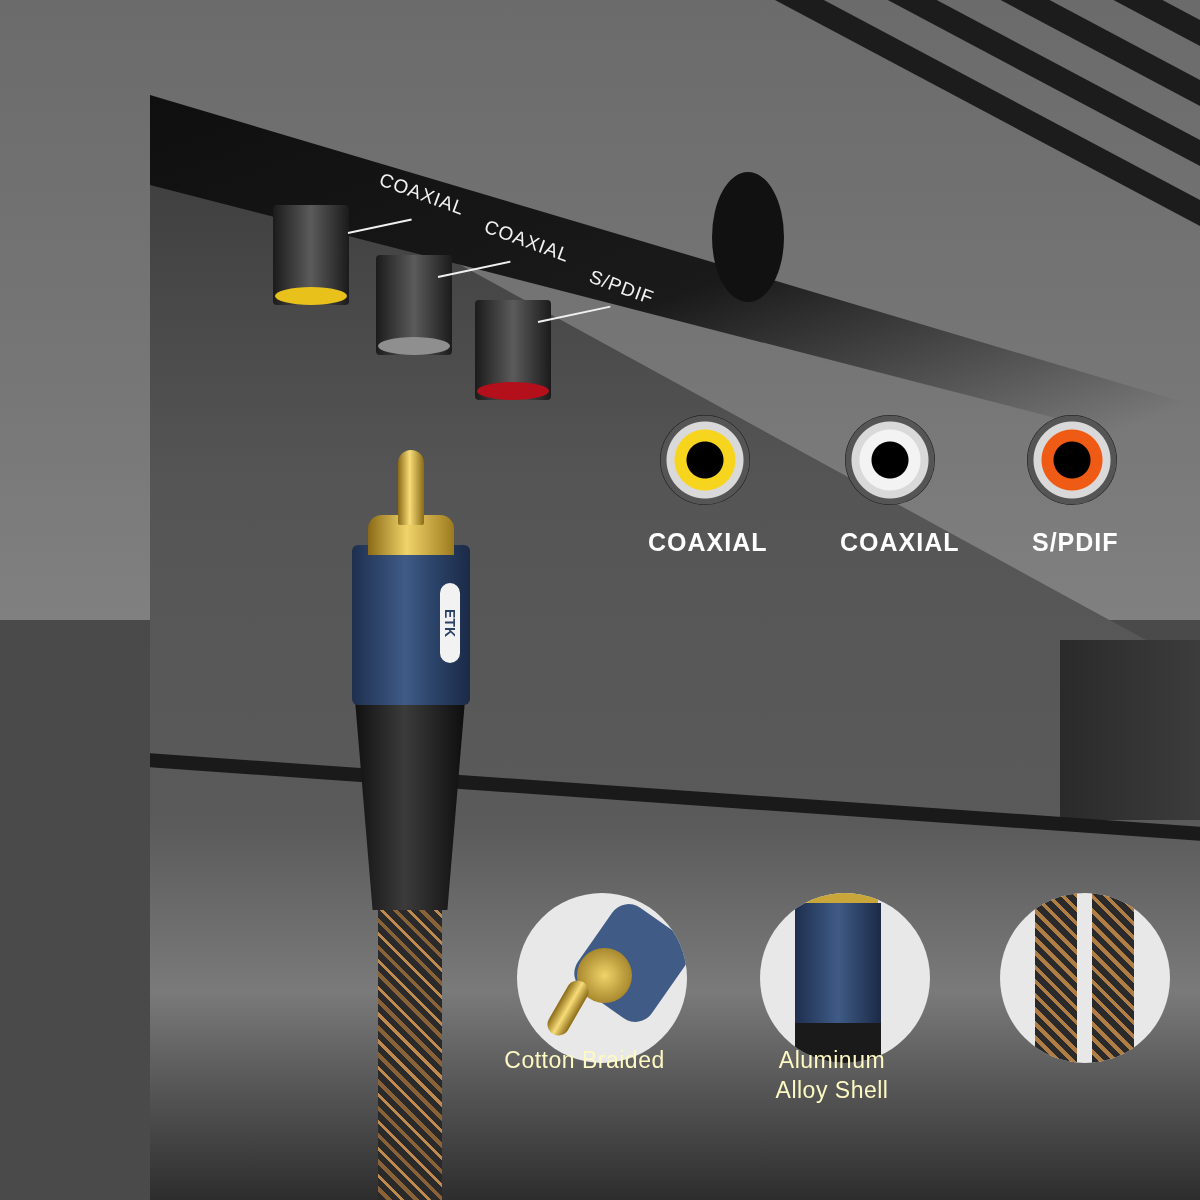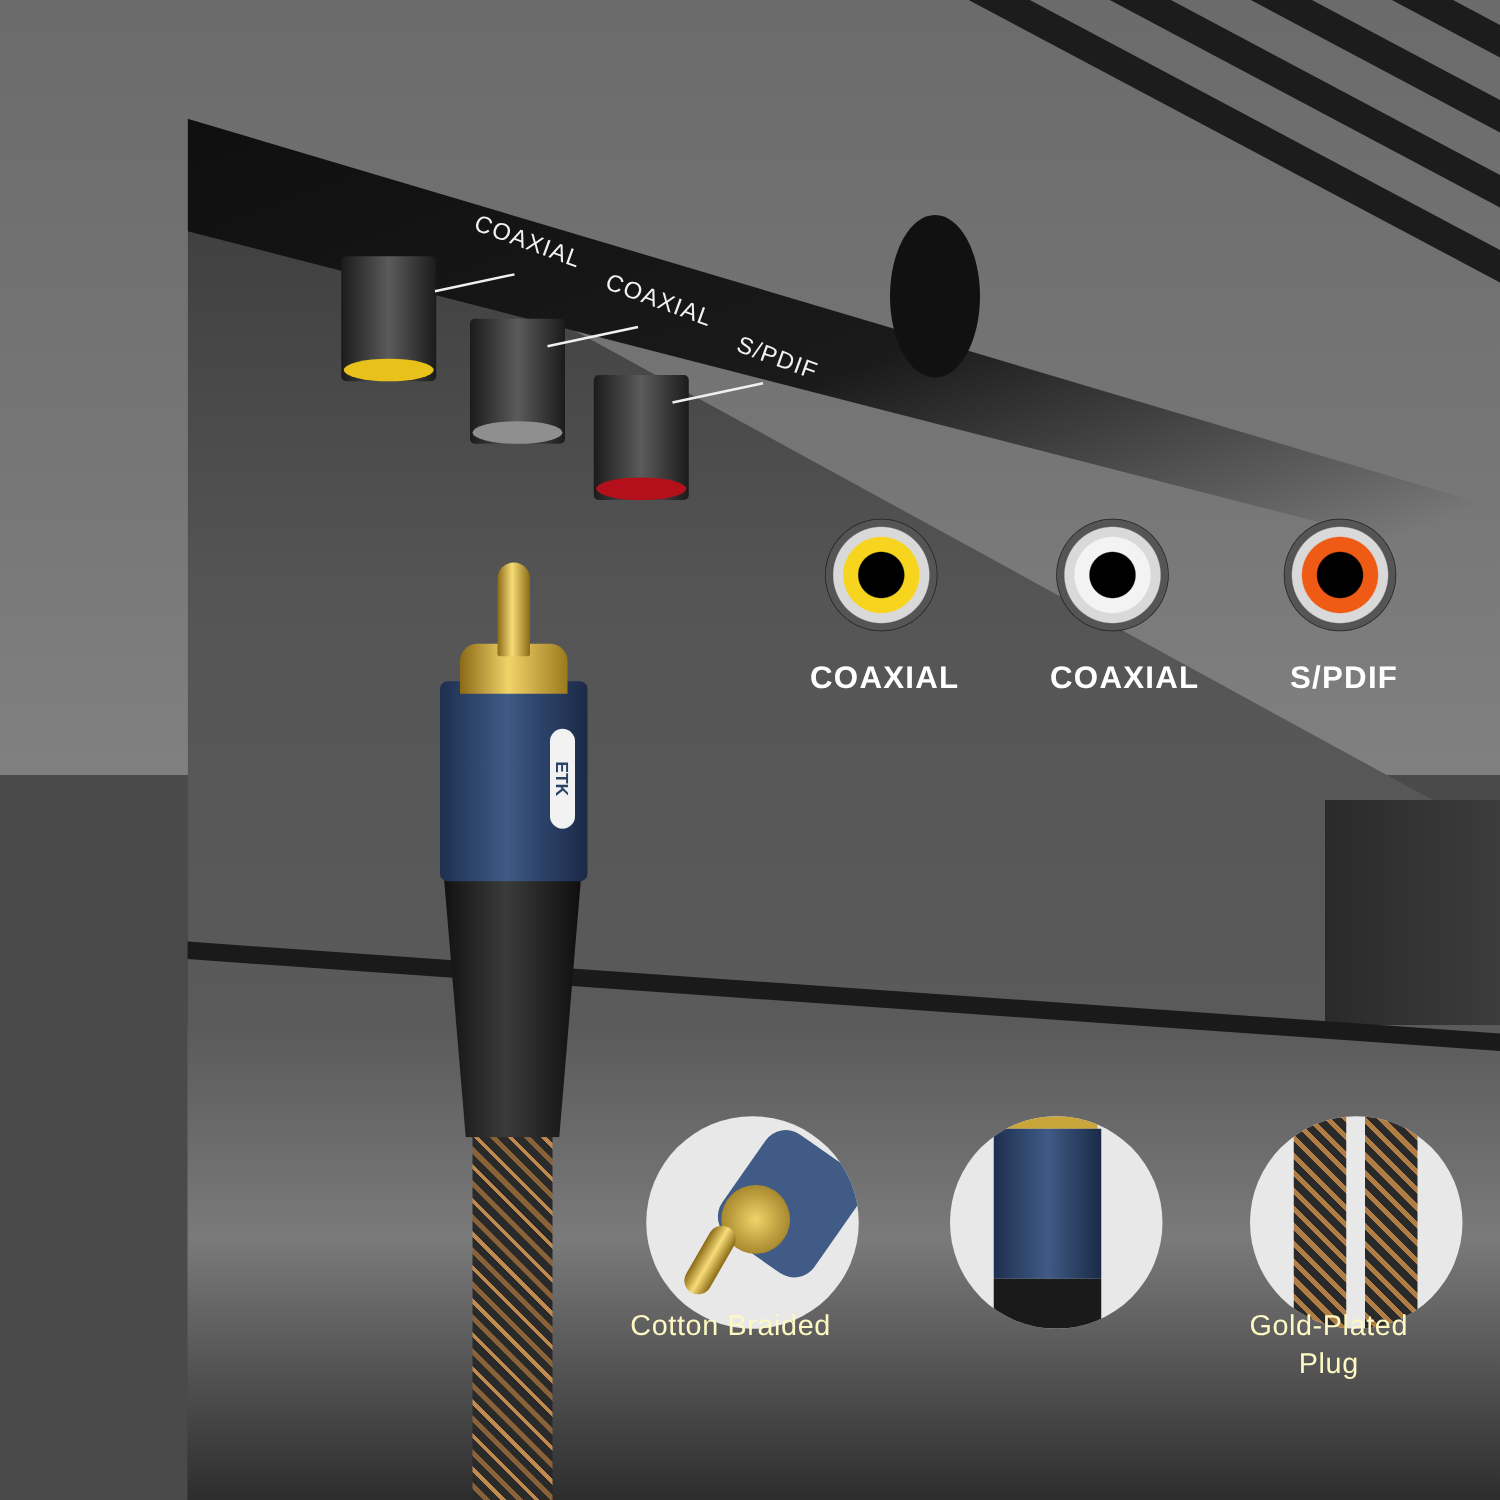--- a/index.html
+++ b/index.html
@@ -92,17 +92,17 @@
   </div>
   <div class="feature" style="left:1000px;top:893px">
     <div style="position:absolute;left:35px;top:0;width:42px;height:170px;background:repeating-linear-gradient(45deg,#2a2a2a 0 6px,#b07d45 6px 10px)"></div>
     <div style="position:absolute;left:92px;top:0;width:42px;height:170px;background:repeating-linear-gradient(45deg,#2a2a2a 0 6px,#b07d45 6px 10px)"></div>
   </div>
 
   <div class="feature-label" style="left:482px;top:1045px;width:205px">
     <div>Cotton Braided</div>
     <div></div>
   </div>
-  <div class="feature-label" style="left:978px;top:1045px;width:170px">
-    <div>Gold-Plated</div>
-    <div>Plug</div>
+  <div class="feature-label" style="left:742px;top:1045px;width:180px">
+    <div>Aluminum</div>
+    <div>Alloy Shell</div>
   </div>
 </div>
 
 </body></html>

